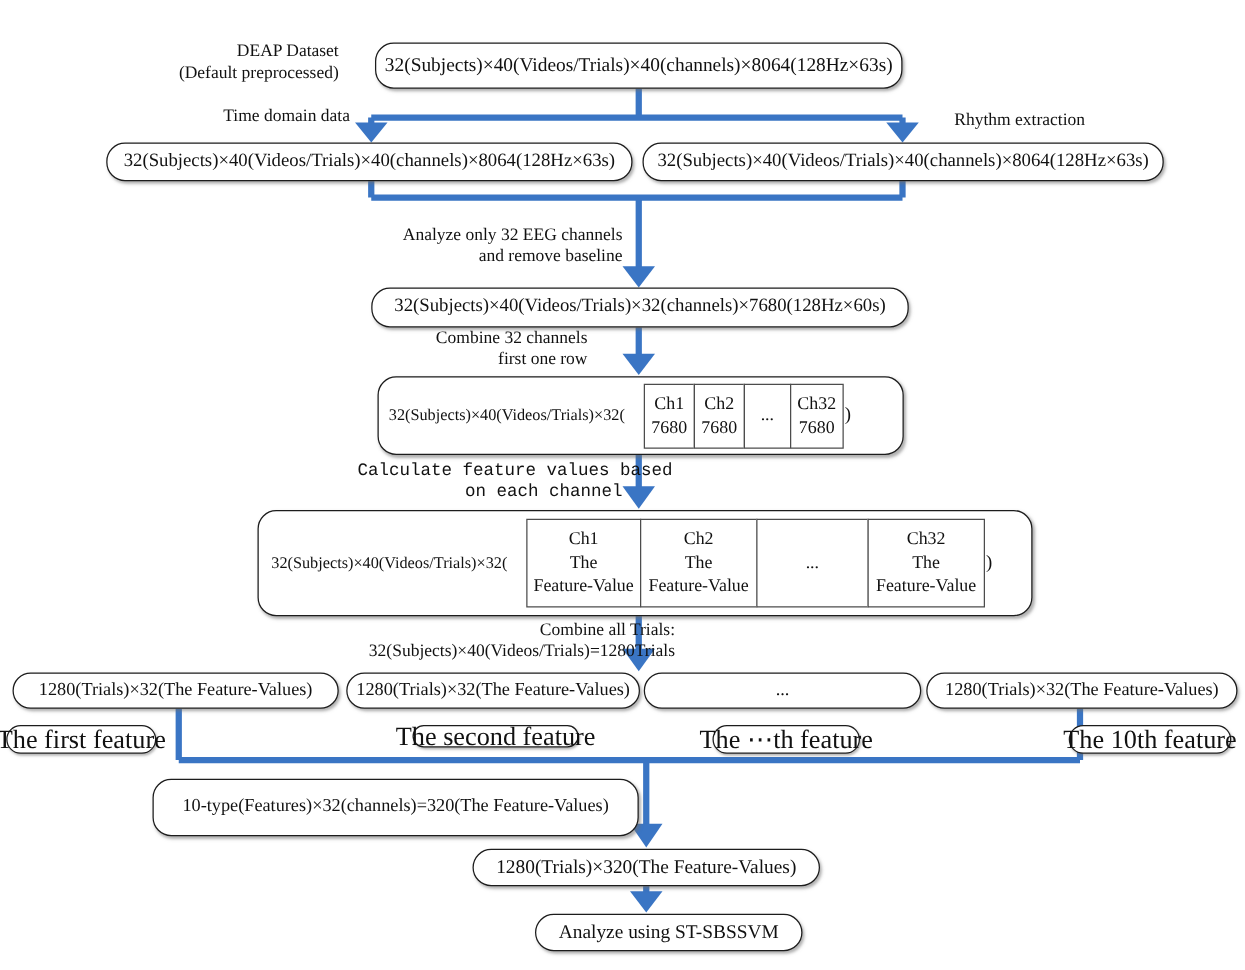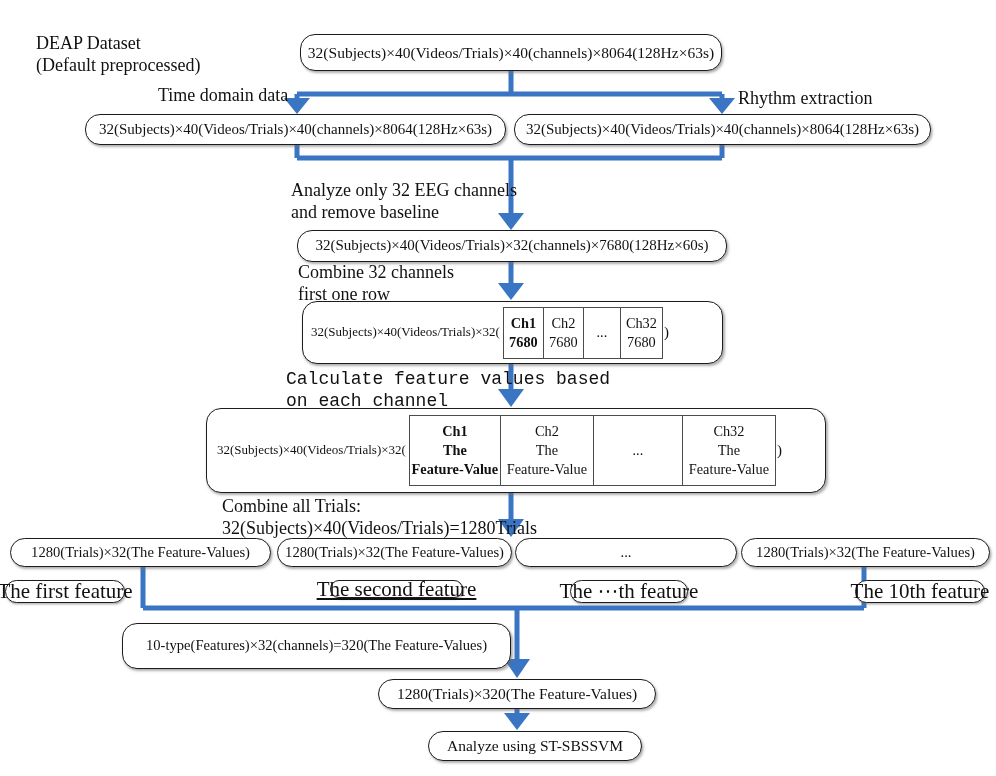--- a/index.html
+++ b/index.html
@@ -25,23 +25,23 @@
   .rowbox { font-size:14.6px; }
   .composite { justify-content:flex-start; padding-left:8px; }
   .composite .prefix { font-size:13px; }
   .composite .suffix { font-size:15px; margin-left:1px; }
   .cells { display:flex; margin-left:3px; }
   .cell {
     box-sizing:border-box; border:1px solid #4c4c4c; background:#fff;
     display:flex; flex-direction:column; align-items:center; justify-content:center;
     font-size:14.3px; line-height:1.32; margin-left:-1px; white-space:nowrap;
   }
-  .cell:first-child { margin-left:0;font-weight:bold; }
+  .cell:first-child { margin-left:12px; }
   .ann {
-    position:absolute; font-size:18px; line-height:1.22; text-align:left;
+    position:absolute; font-size:14px; line-height:1.22; text-align:right;
     white-space:nowrap; z-index:2;
   }
   .multiline2 { font-size:14.6px; line-height:1.35; }
 </style>
 </head>
 <body>
 
 <div class="stage">
 
   <svg class="wires" viewBox="0 0 996 776">
@@ -145,21 +145,21 @@
     </div>
     <span class="suffix">)</span>
   </div>
 
   <div class="node rowbox" style="left:10px;top:538px;width:261px;height:29px;">1280(Trials)×32(The Feature-Values)</div>
   <div class="node rowbox" style="left:277px;top:538px;width:235px;height:29px;">1280(Trials)×32(The Feature-Values)</div>
   <div class="node rowbox" style="left:515px;top:538px;width:222px;height:29px;">...</div>
   <div class="node rowbox" style="left:741px;top:538px;width:249px;height:29px;">1280(Trials)×32(The Feature-Values)</div>
 
   <div class="node pill" style="left:5px;top:580px;width:120px;height:23px;">The first feature</div>
-  <div class="node pill" style="left:330px;top:580px;width:133px;height:18px;text-decoration:underline;">The second feature</div>
+  <div class="node pill" style="left:330px;top:580px;width:133px;height:18px;">The second feature</div>
   <div class="node pill" style="left:570px;top:580px;width:118px;height:23px;">The ⋯th feature</div>
   <div class="node pill" style="left:855px;top:580px;width:130px;height:23px;">The 10th feature</div>
 
   <div class="node multiline2" style="left:122px;top:623px;width:389px;height:46px;flex-direction:column;">
     <div>10-type(Features)×32(channels)=320(The Feature-Values)</div>
   </div>
 
   <div class="node" style="left:378px;top:679px;width:278px;height:30px;">1280(Trials)×320(The Feature-Values)</div>
 
   <div class="node" style="left:428px;top:731px;width:214px;height:30px;">Analyze using ST-SBSSVM</div>

